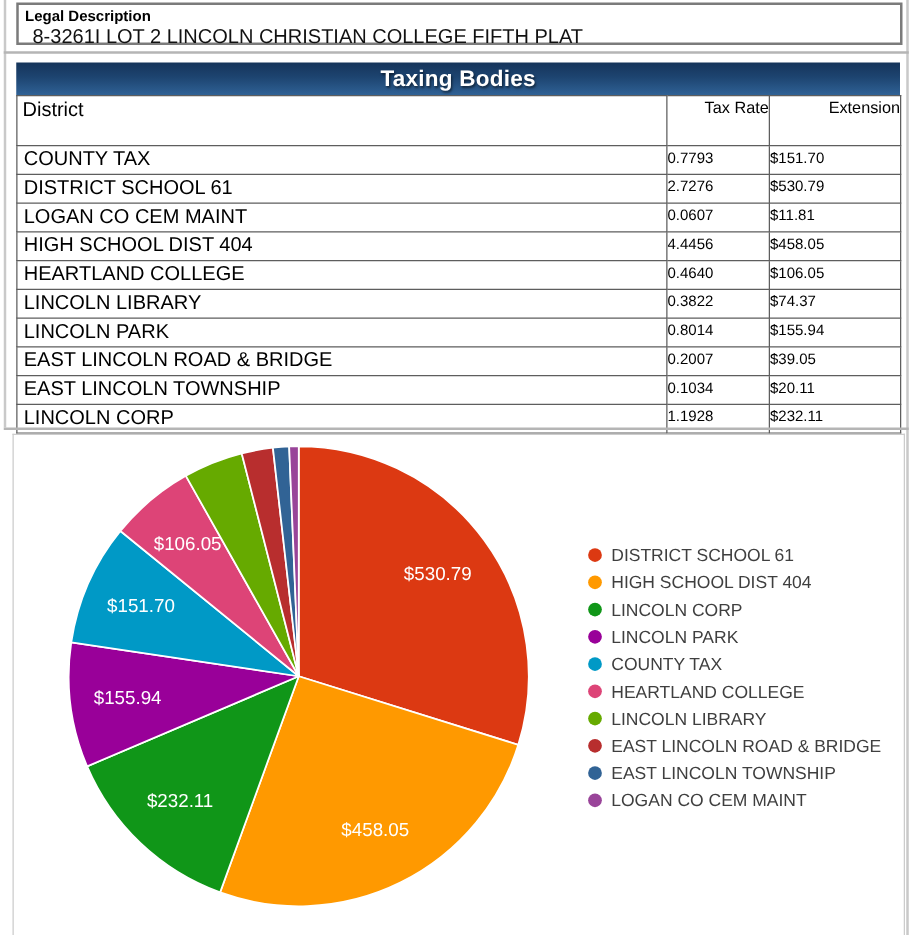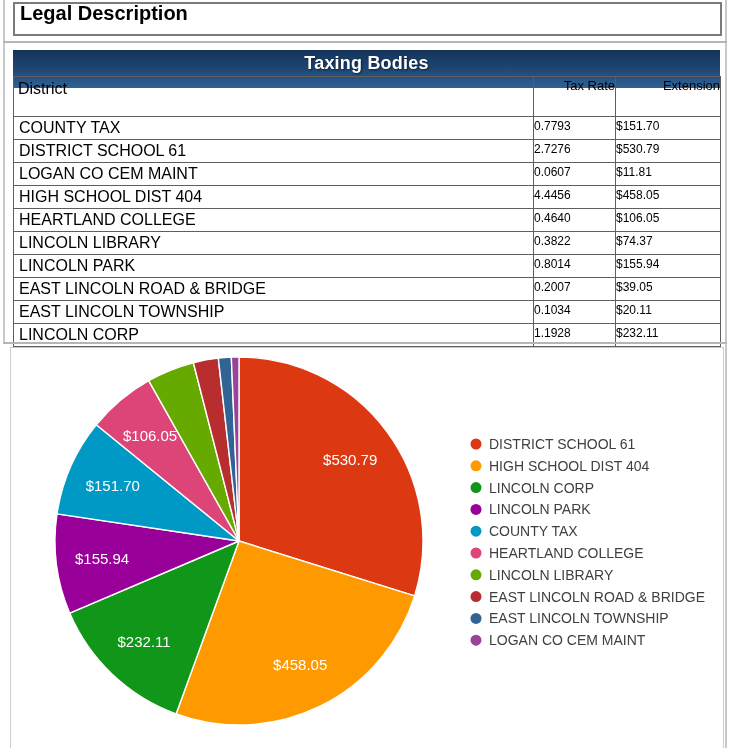--- a/index.html
+++ b/index.html
@@ -7,29 +7,29 @@
     position:relative; width:730px; height:748px; background:#ffffff;
     font-family:"Liberation Sans", sans-serif; color:#000; overflow:hidden;
   }
   .page-line-left  { position:absolute; left:3px;   top:0; width:2px; height:342px; background:#c9c9c9; }
   .page-line-right { position:absolute; left:725px; top:0; width:2px; height:748px; background:#c9c9c9; }
 
   .legal-box {
     position:absolute; left:13px; top:2px; width:705px; height:30px;
     border:2px solid #7b7b7b; background:#fff; padding:0;
   }
-  .legal-title { font-size:20px; font-weight:bold; padding:1px 0 0 5px; line-height:17px; }
+  .legal-title { font-size:12px; font-weight:bold; padding:1px 0 0 5px; line-height:17px; }
   .legal-text  { font-size:16px; padding:0 0 0 11px; line-height:16px; color:#111; }
 
   .section-divider { position:absolute; left:3px; width:724px; height:2px; background:#b5b5b5; }
   .top-divider     { top:41px; }
   .bottom-divider  { top:342px; }
 
   .taxing-header {
-    position:absolute; left:13px; top:50px; width:707px; height:38px;
+    position:absolute; left:13px; top:50px; width:707px; height:26px;
     background:linear-gradient(to bottom,#15345a 0%,#1d4470 45%,#2f6195 100%);
     color:#fff; font-size:18px; font-weight:bold; text-align:center; line-height:26px;
     text-shadow:1px 1px 2px rgba(0,0,0,0.55); letter-spacing:0.2px;
   }
 
   .tax-table {
     position:absolute; left:13px; top:76px; width:707px;
     border-collapse:collapse; table-layout:fixed;
   }
   .tax-table td, .tax-table th { border:1px solid #5e5e5e; overflow:hidden; white-space:nowrap; }
@@ -51,20 +51,21 @@
 </style>
 </head>
 <body>
 
 <div class="page">
   <div class="page-line-left"></div>
   <div class="page-line-right"></div>
 
   <div class="legal-box">
     <div class="legal-title">Legal Description</div>
+    <div class="legal-text">8-3261I LOT 2 LINCOLN CHRISTIAN COLLEGE FIFTH PLAT</div>
   </div>
 
   <div class="section-divider top-divider"></div>
 
   <div class="taxing-header">Taxing Bodies</div>
 
   <table class="tax-table">
     <colgroup>
         <col style="width:520px">
         <col style="width:82px">

